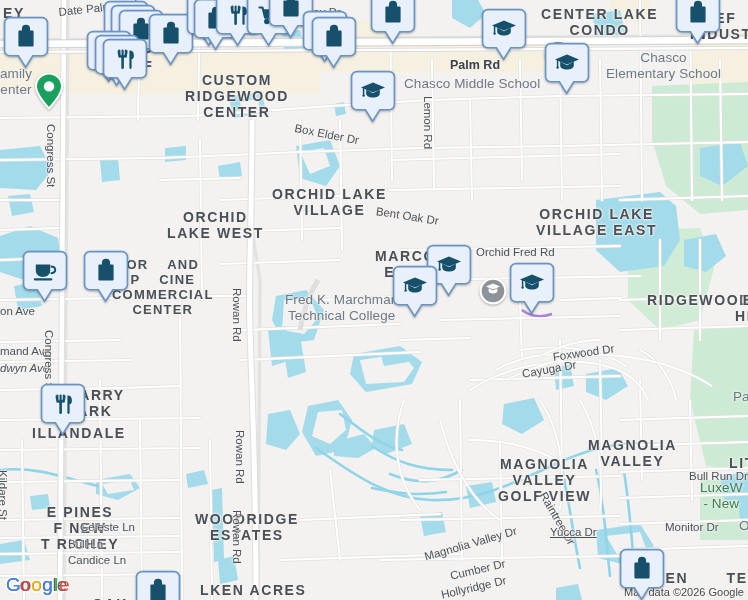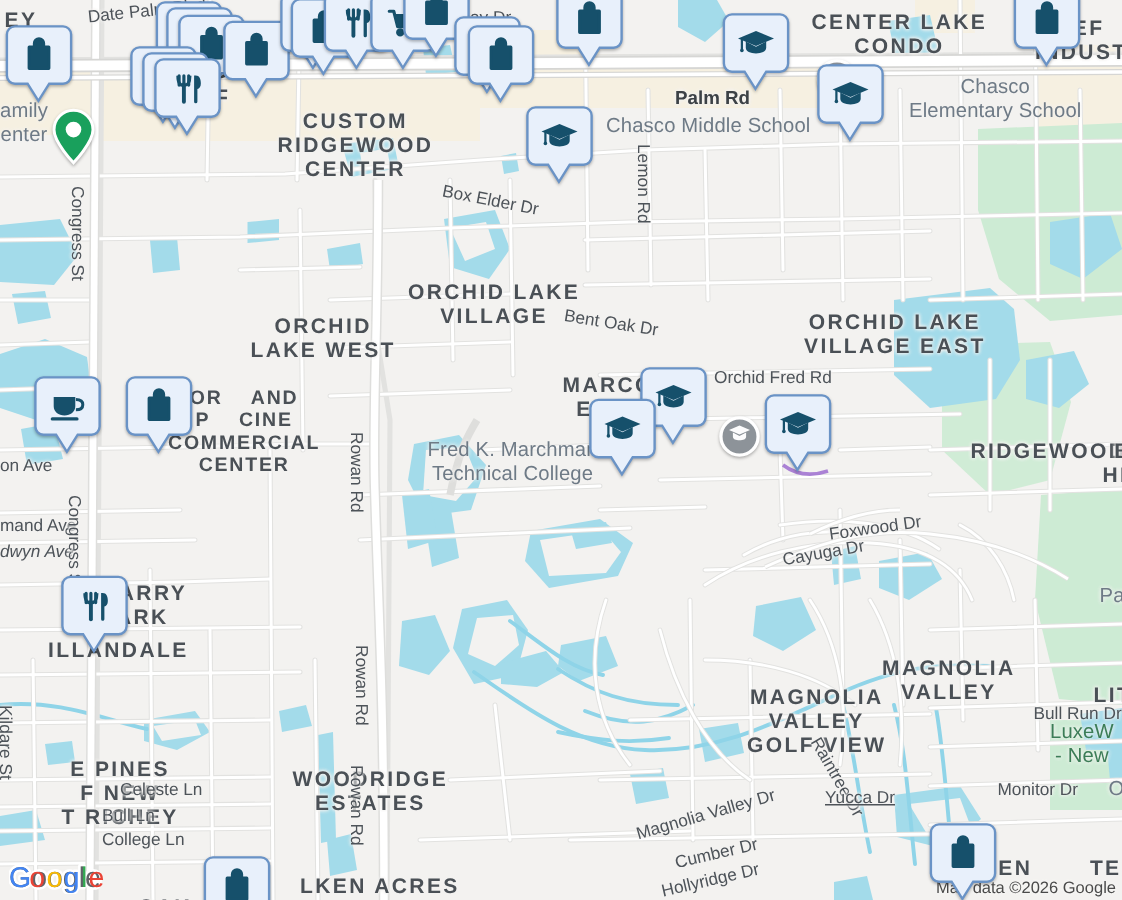--- a/index.html
+++ b/index.html
@@ -414,21 +414,21 @@
       <div class="lbl road" style="left: 552px; top: 351px; transform-origin: left top; transform: rotate(-8deg);">Foxwood Dr</div>
       <div class="lbl road" style="left: 521px; top: 368px; transform-origin: left top; transform: rotate(-10deg);">Cayuga Dr</div>
       <div class="lbl road" style="left: 246px; top: 430px; transform-origin: left top; transform: rotate(90deg);">Rowan Rd</div>
       <div class="lbl road" style="left: 9px; top: 470px; transform-origin: left top; transform: rotate(90deg);">Kildare St</div>
       <div class="lbl road" style="left: 643px; top: 470px; transform-origin: left top; margin-left: 46px;">Bull Run Dr</div>
       <div class="lbl road" style="left: 548px; top: 490px; transform-origin: left top; transform: rotate(60deg);">Raintree Dr</div>
       <div class="lbl road" style="left: 550px; top: 526px; transform-origin: left top; text-decoration: underline;">Yucca Dr</div>
       <div class="lbl road" style="left: 665px; top: 521px; transform-origin: left top;">Monitor Dr</div>
       <div class="lbl road" style="left: 80px; top: 521px; transform-origin: left top;">Celeste Ln</div>
       <div class="lbl road" style="left: 68px; top: 538px; transform-origin: left top;">Bull Ln</div>
-      <div class="lbl road" style="left: 68px; top: 554px; transform-origin: left top;">College Ln</div>
+      <div class="lbl road" style="left: 68px; top: 554px; transform-origin: left top;">Candice Ln</div>
       <div class="lbl road" style="left: 243px; top: 510px; transform-origin: left top; transform: rotate(90deg);">Rowan Rd</div>
       <div class="lbl road" style="left: 423px; top: 551px; transform-origin: left top; transform: rotate(-16deg);">Magnolia Valley Dr</div>
       <div class="lbl road" style="left: 449px; top: 570px; transform-origin: left top; transform: rotate(-13deg);">Cumber Dr</div>
       <div class="lbl road" style="left: 440px; top: 589px; transform-origin: left top; transform: rotate(-13deg);">Hollyridge Dr</div>
     </div>
   <div id="poiLabels">
       <div class="lbl poi" style="left: 0px; top: 66px; font-size: 13.5px;">amily
 enter</div>
       <div class="lbl poi" style="left: 404px; top: 76px; font-size: 13.5px;">Chasco Middle School</div>
       <div class="lbl poi" style="left: 606px; top: 50px; font-size: 13.5px;">Chasco

